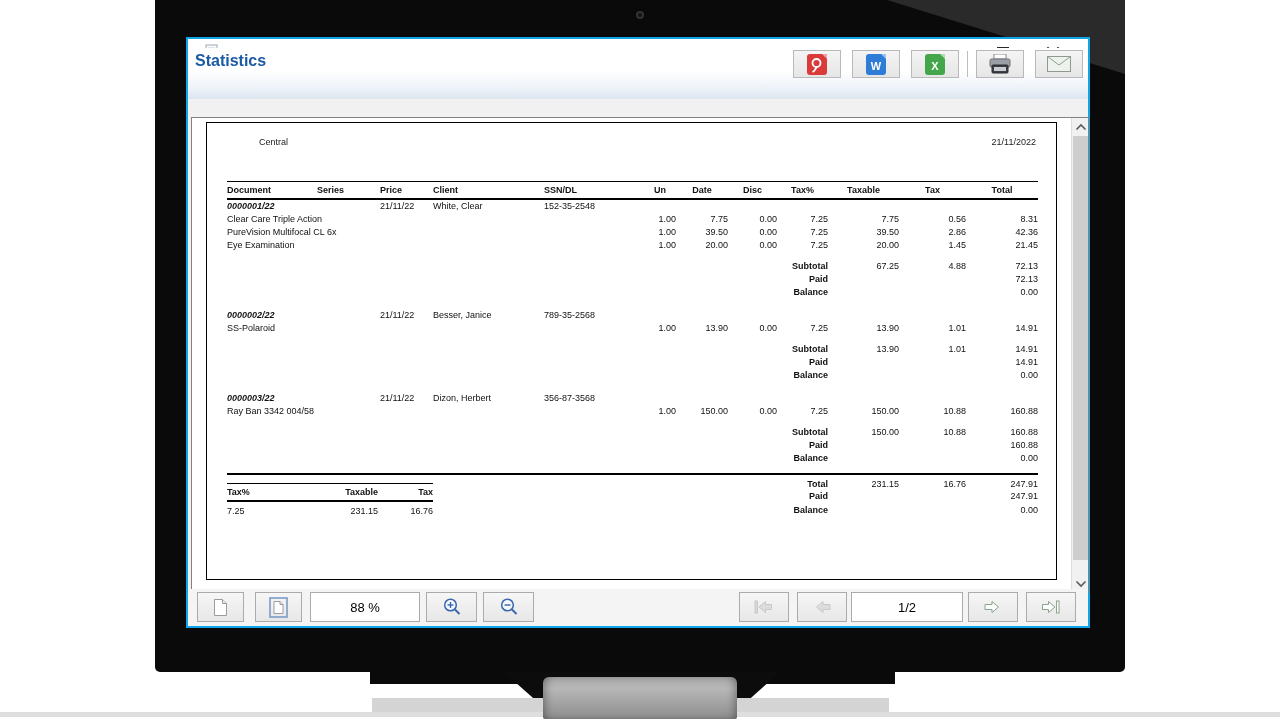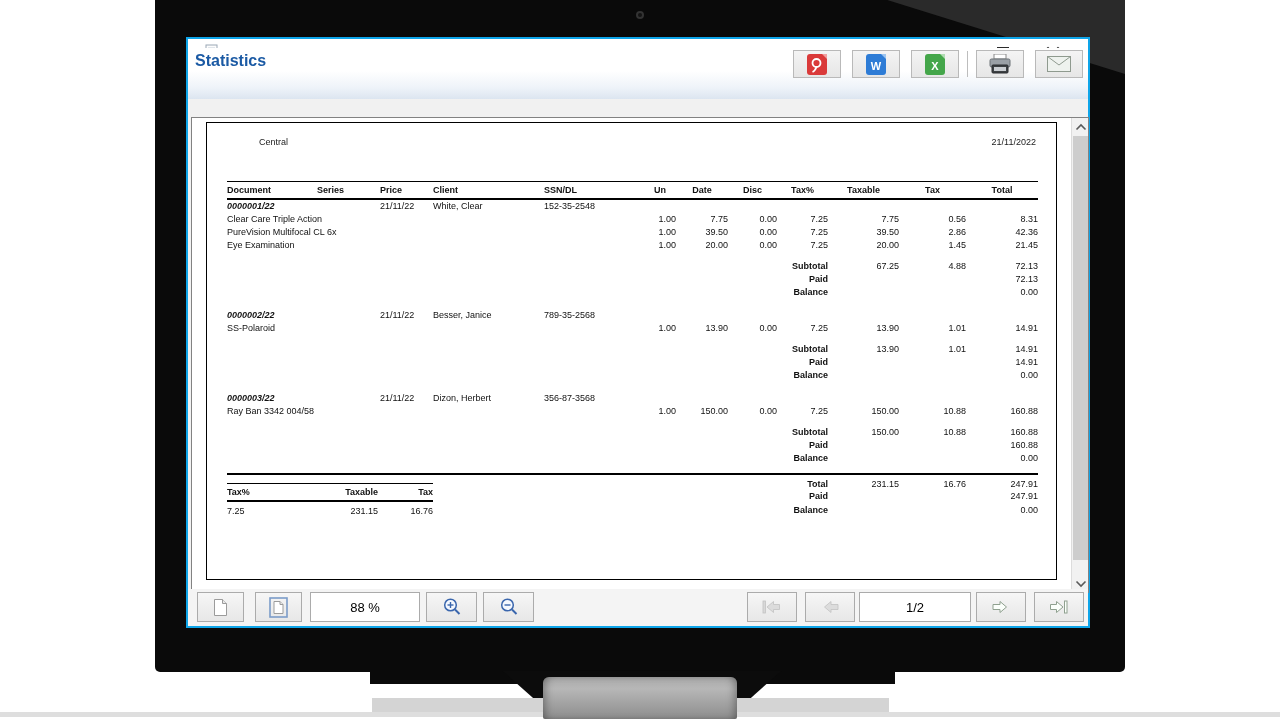--- a/index.html
+++ b/index.html
@@ -63,21 +63,21 @@
 
   
   .vscroll { position:absolute; right:0; top:0; width:17px; height:100%; background:#f1f1f1; border-left:1px solid #dcdcdc; }
   .scroll-btn { position:absolute; left:0; width:17px; height:17px; display:flex; align-items:center; justify-content:center; }
   .scroll-up { top:0; } .scroll-down { bottom:0; }
   .scroll-thumb { position:absolute; left:1px; top:18px; width:15px; height:424px; background:#cdcdcd; }
 
   
   .statusbar { position:absolute; left:0; bottom:0; width:100%; height:37px; background:#f4f4f4; }
   .sb-group { position:absolute; top:3px; display:flex; align-items:center; height:30px; }
-  .sb-left { left:9px; } .sb-right { right:4px; }
+  .sb-left { left:9px; } .sb-right { right:12px; }
   .sb-btn { height:30px; background:linear-gradient(180deg,#f6f6f6,#e7e7e7); border:1px solid #ababab; display:flex; align-items:center; justify-content:center; cursor:pointer; }
   .sb-field { height:30px; background:#fff; border:1px solid #ababab; display:flex; align-items:center; justify-content:center; font-size:13px; color:#000; }
   .w47{width:47px;} .w51{width:51px;} .w50{width:50px;} .f110{width:110px;} .f112{width:112px;}
   .g11{margin-left:11px;} .g8{margin-left:8px;} .g6{margin-left:6px;} .g5{margin-left:5px;} .g4{margin-left:4px;}
 </style>
 </head>
 <body>
 
 <div class="monitor">
   <div class="bezel-reflection"></div>

